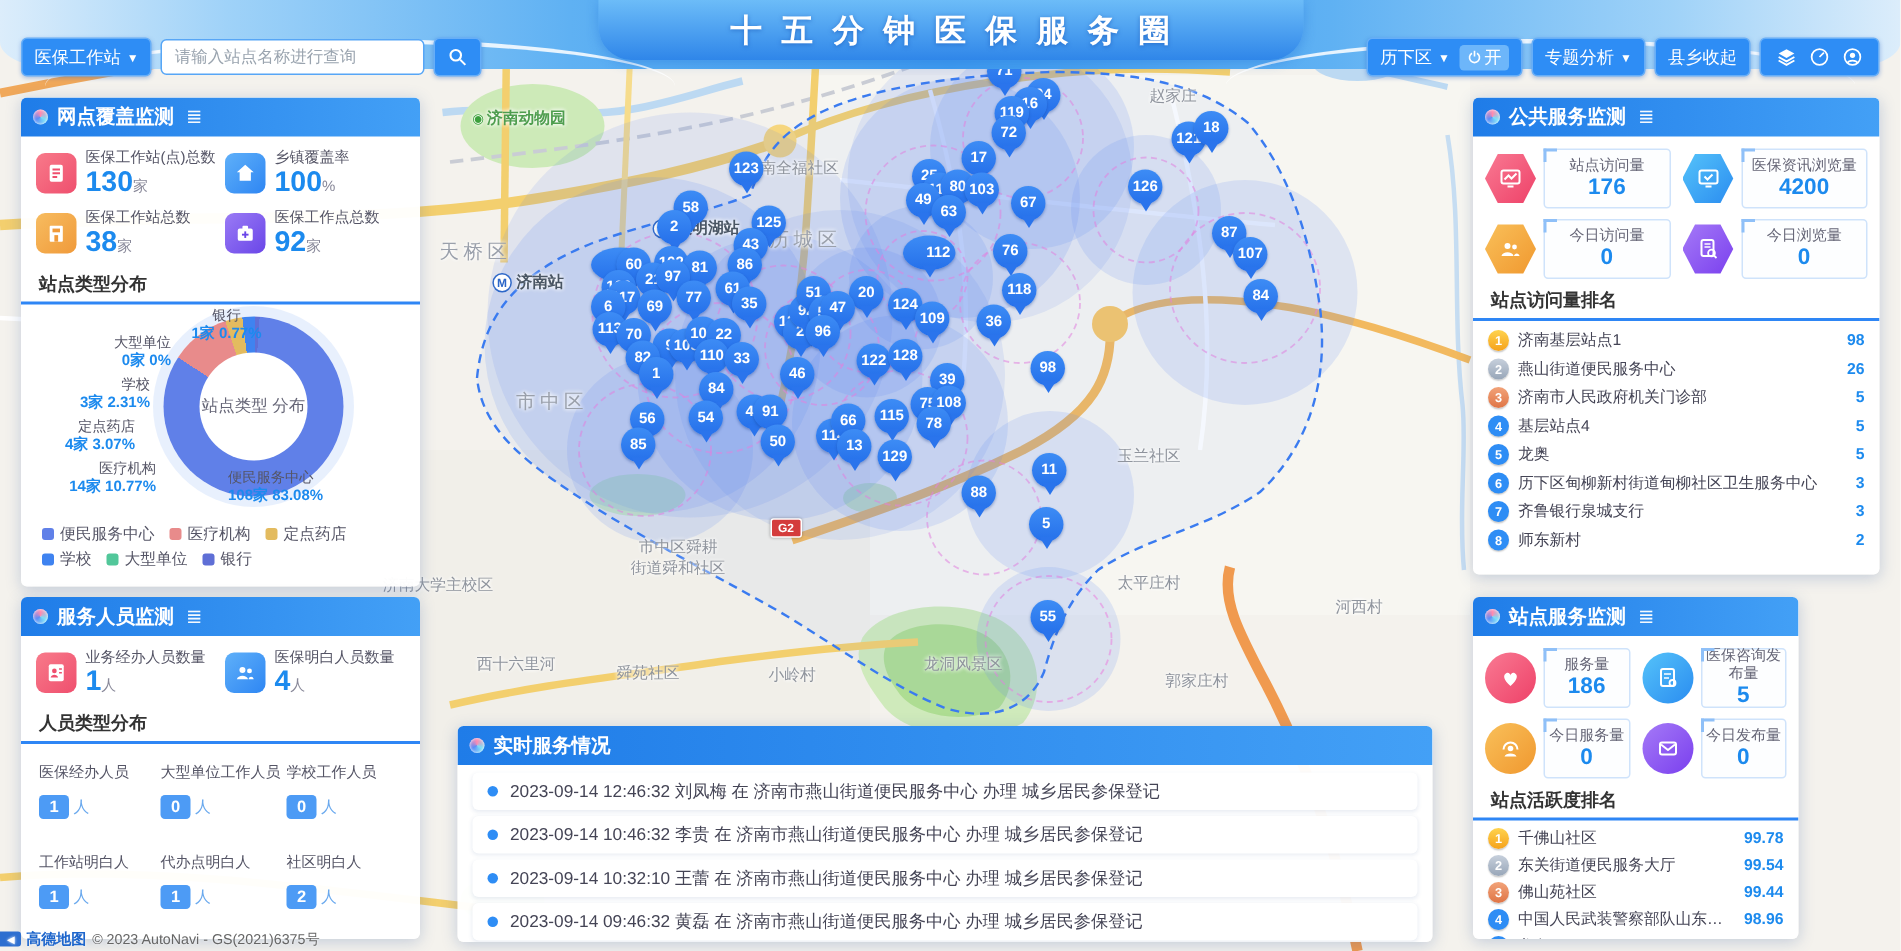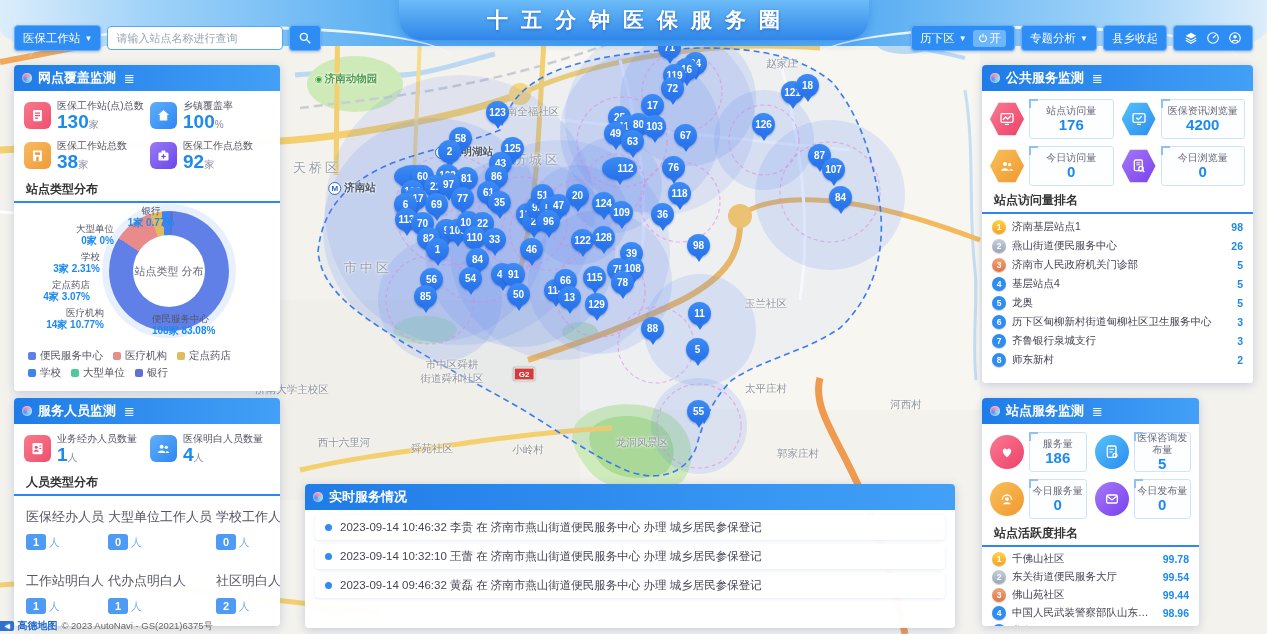--- a/index.html
+++ b/index.html
@@ -65,21 +65,21 @@
   #donut .hole{position:absolute;left:24px;top:24px;width:72px;height:72px;border-radius:50%;background:#fff;display:flex;align-items:center;justify-content:center;text-align:center;font-size:11px;color:#667;line-height:14px;}
   .co{position:absolute;font-size:9.5px;line-height:11.5px;z-index:2;}
   .co .n{color:#556;}
   .co .v{color:#1c8aee;font-weight:bold;font-size:10px;}
   #legend{display:flex;flex-wrap:wrap;gap:3px 10px;padding:6px 14px 0;}
   .lg{display:flex;align-items:center;gap:4px;font-size:10.5px;color:#556;}
   .lg i{width:8px;height:8px;border-radius:2px;flex:none;}
 
   
   .type-grid{display:grid;grid-template-columns:1fr 1fr 1fr;gap:22px 4px;padding:10px 12px;}
-  .type .lbl{font-size:13px;color:#556;margin-bottom:6px;white-space:nowrap;}
+  .type .lbl{font-size:10px;color:#556;margin-bottom:6px;white-space:nowrap;}
   .type .badge{display:inline-block;min-width:16px;height:16px;line-height:16px;text-align:center;background:#4d9bf5;color:#fff;font-size:11px;font-weight:bold;border-radius:3px;padding:0 2px;}
   .type .unit{font-size:10.5px;color:#6aa9ee;margin-left:3px;}
 
   
   .card-grid{display:grid;grid-template-columns:1fr 1fr;gap:7px 8px;padding:8px 8px 4px;text-align:center;}
   .card{display:flex;align-items:center;gap:5px;}
   .hex{width:34px;height:34px;flex:none;display:flex;align-items:center;justify-content:center;clip-path:polygon(25% 2%,75% 2%,100% 50%,75% 98%,25% 98%,0% 50%);}
   .rnd{width:34px;height:34px;flex:none;display:flex;align-items:center;justify-content:center;border-radius:50%;}
   .hex.red,.rnd.red{background:linear-gradient(135deg,#f97a93,#ee4168);}
   .hex.blue,.rnd.blue{background:linear-gradient(135deg,#55c3fa,#2a8cf0);}
@@ -214,21 +214,21 @@
       <div class="maplabel town" style="left: 906px; top: 405px;">河西村</div>
       <div class="maplabel town" style="left: 452px; top: 372px;">市中区舜耕
 街道舜和社区</div>
       <div class="maplabel town" style="left: 292px; top: 390px;">济南大学主校区</div>
       <div class="maplabel town" style="left: 344px; top: 443px;">西十六里河</div>
       <div class="maplabel town" style="left: 432px; top: 449px;">舜苑社区</div>
       <div class="maplabel town" style="left: 528px; top: 450px;">小岭村</div>
       <div class="maplabel town" style="left: 642px; top: 443px;">龙洞风景区</div>
       <div class="maplabel town" style="left: 798px; top: 454px;">郭家庄村</div>
       <div class="mapsign sg" style="left: 152px; top: 14px;">G35</div>
-      <div class="mapsign sr" style="left: 524px; top: 352px; margin-top: 22px;">G2</div>
+      <div class="mapsign sr" style="left: 524px; top: 352px;">G2</div>
     </div>
   <div id="pins-layer">
       <div class="pin" style="left: 670px; top: 62px;">71</div>
       <div class="pin" style="left: 696px; top: 78px;">94</div>
       <div class="pin" style="left: 687px; top: 84px;">16</div>
       <div class="pin" style="left: 675px; top: 90px;">119</div>
       <div class="pin" style="left: 673px; top: 103px;">72</div>
       <div class="pin" style="left: 653px; top: 120px;">17</div>
       <div class="pin" style="left: 620px; top: 132px;">25</div>
       <div class="pin" style="left: 627px; top: 141px;">111</div>
@@ -735,20 +735,23 @@
     </div>
   </div>
 
   <div class="p" id="realtime-panel" style="left:305px;top:484px;width:650px;height:144px;">
     <div class="phead">
       <span class="dot"></span>
       <span>实时服务情况</span>
     </div>
     <div class="rows">
       <div class="trow">
+          <span>2023-09-14 12:46:32  刘凤梅  在  济南市燕山街道便民服务中心  办理  城乡居民参保登记</span>
+        </div>
+      <div class="trow">
           <span>2023-09-14 10:46:32  李贵  在  济南市燕山街道便民服务中心  办理  城乡居民参保登记</span>
         </div>
       <div class="trow">
           <span>2023-09-14 10:32:10  王蕾  在  济南市燕山街道便民服务中心  办理  城乡居民参保登记</span>
         </div>
       <div class="trow">
           <span>2023-09-14 09:46:32  黄磊  在  济南市燕山街道便民服务中心  办理  城乡居民参保登记</span>
         </div>
     </div>
   </div>

